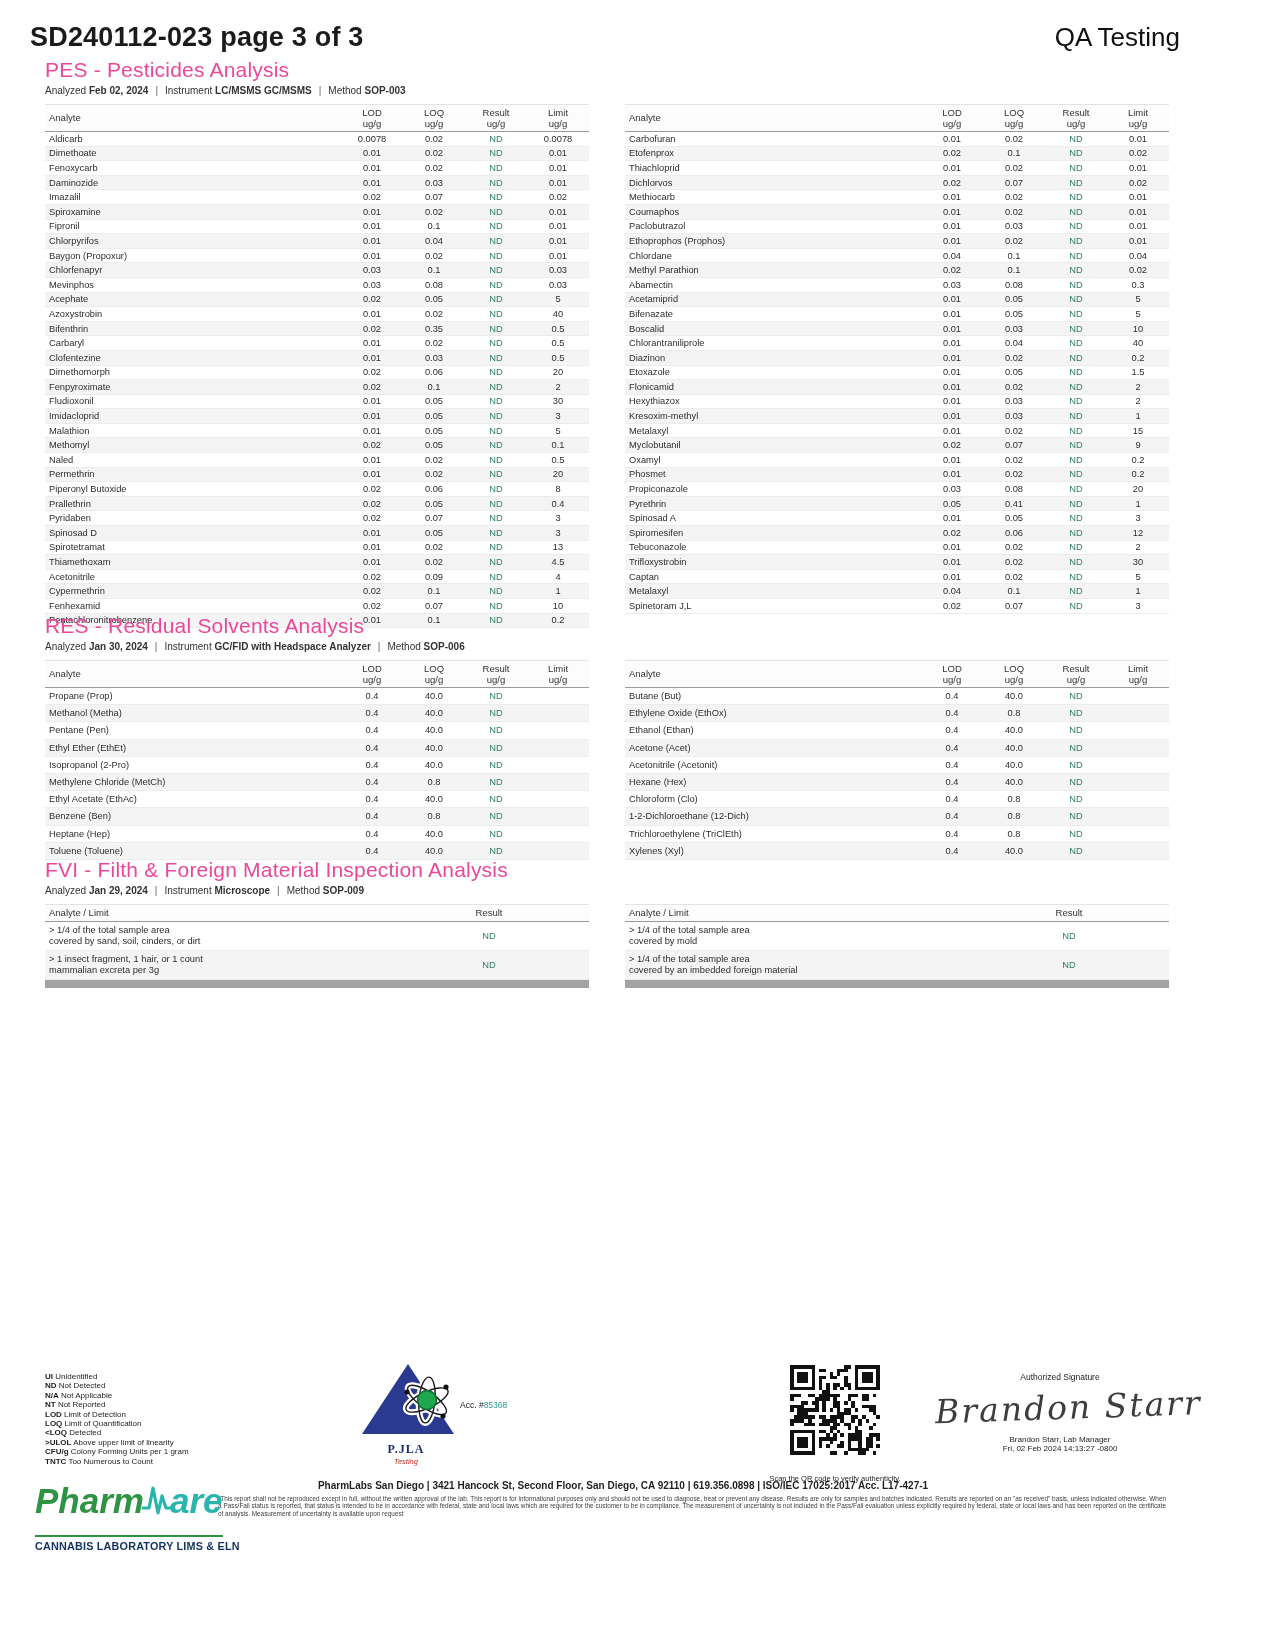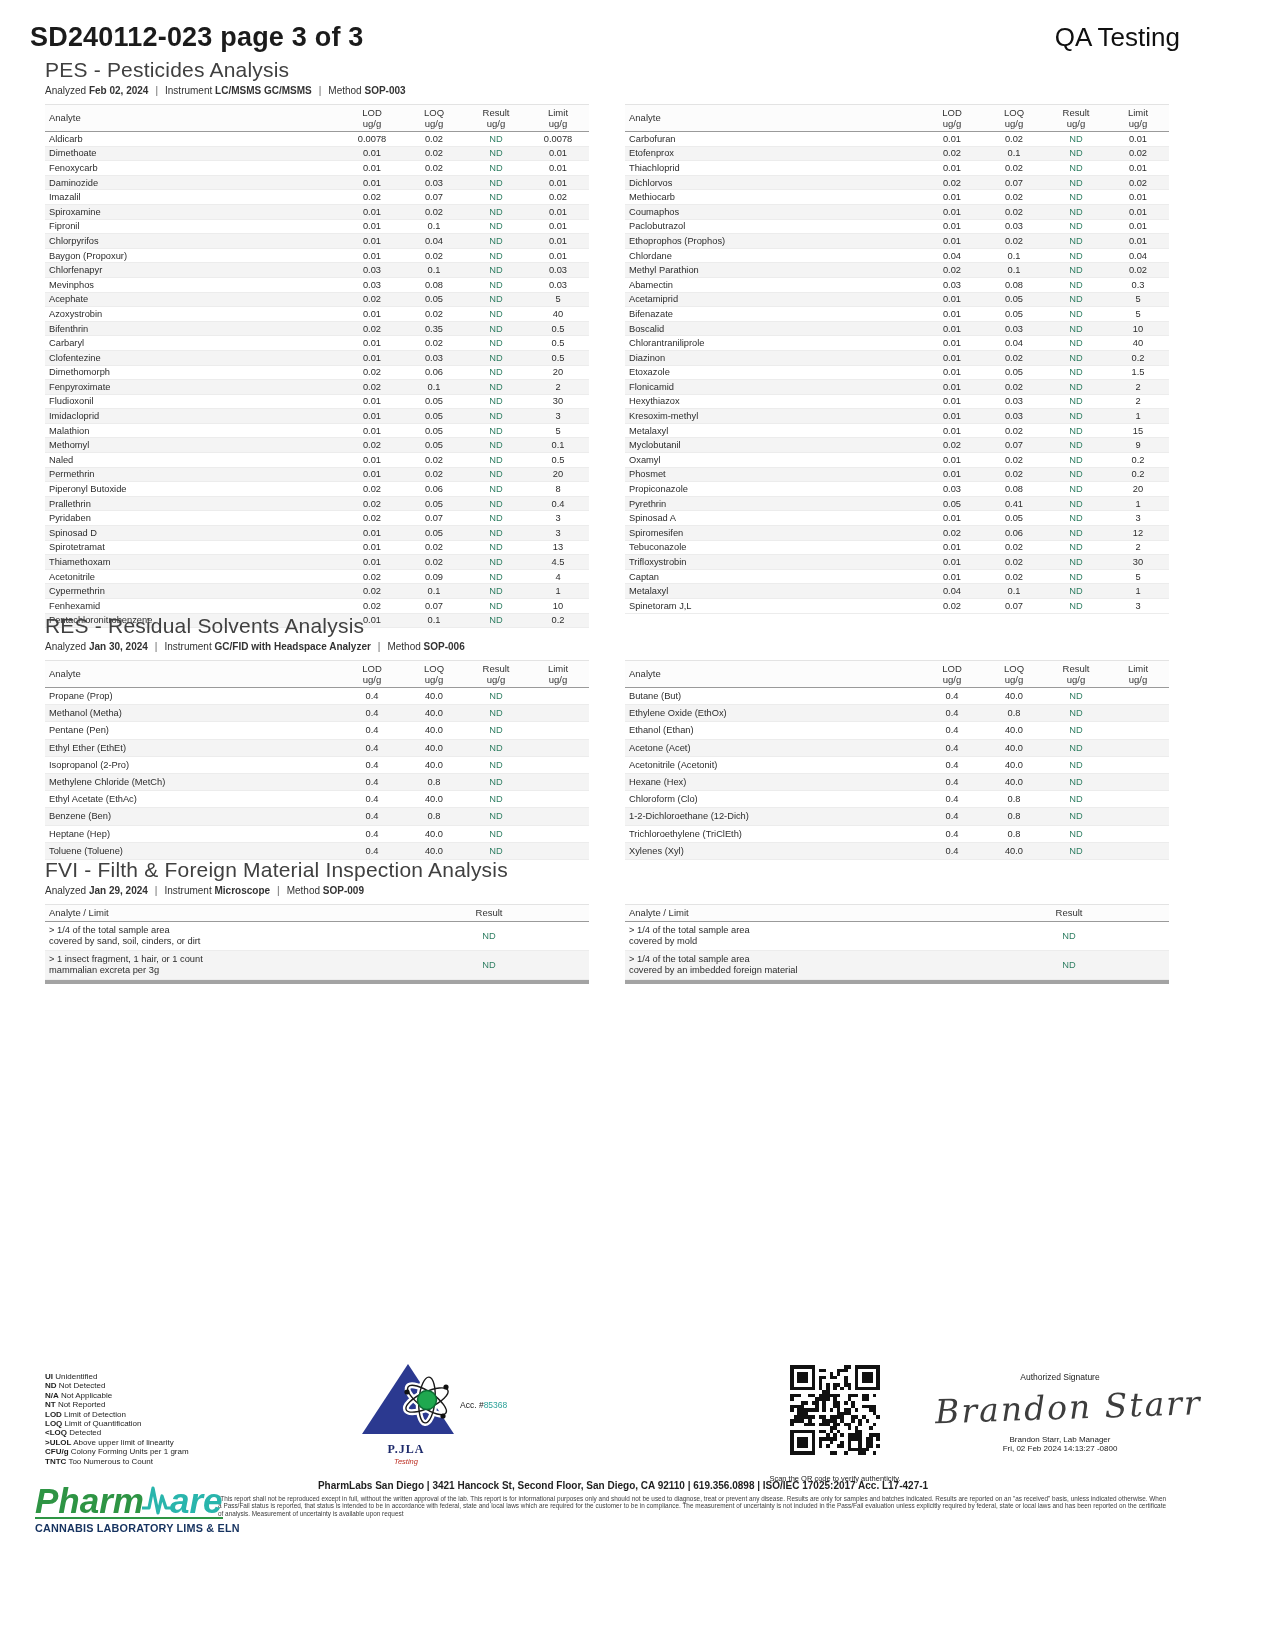--- a/index.html
+++ b/index.html
@@ -7,21 +7,21 @@
         font-family:"Liberation Sans",sans-serif;color:#222;}
 
   
   .h1row{position:absolute;top:22px;left:30px;width:1150px;display:flex;justify-content:space-between;align-items:baseline;}
   .h1{font-size:27px;font-weight:bold;color:#1b1b1b;letter-spacing:.2px;}
   .h1r{font-size:26px;font-weight:normal;color:#101010;}
 
   
   .section{position:absolute;left:45px;width:1124px;}
   #pes-section{top:58px;} #res-section{top:614px;} #fvi-section{top:858px;}
-  .sec-title{font-size:21px;color:#404040;letter-spacing:.2px;}
+  .sec-title{font-size:21px;color:#ec4899;letter-spacing:.2px;}
   .sec-meta{font-size:10px;color:#333;margin-top:3px;}
   .sec-meta .val{font-weight:bold;}
   .sec-meta .sep{margin:0 7px;color:#666;}
 
   .pair{display:flex;gap:36px;margin-top:8px;}
   .half{width:548px;}
 
   .thead{display:flex;align-items:center;border-top:1px solid #e3e3e3;border-bottom:1px solid #9a9a9a;
          padding:3px 0 2px;background:#fcfcfc;}
   .th{font-size:9.5px;color:#333;line-height:10.5px;}
@@ -35,21 +35,21 @@
   .tr:nth-child(even){background:#f4f4f4;}
   .td{font-size:9.3px;color:#2d2d2d;}
   .td-analyte{flex:1;text-align:left;padding-left:4px;}
   .td-num{width:62px;text-align:center;}
   .nd{color:#2e7e62;}
   #pes-section .tr{height:13.6px;}
   #res-section .tr{height:16.2px;}
   #fvi-section .tr{min-height:28px;}
   .td-fvi-analyte{flex:1;text-align:left;padding-left:4px;white-space:pre-line;line-height:11px;}
   .td-fvi-result{width:200px;text-align:center;}
-  .fvi-table{border-bottom:4px solid #a3a3a3;}
+  .fvi-table{border-bottom:8px solid #a3a3a3;}
 
   
   .legend{position:absolute;left:45px;top:1372px;}
   .legend div{font-size:8px;line-height:9.4px;color:#1e1e1e;}
   .legend .ab{font-weight:bold;}
 
   .pjla{position:absolute;left:358px;top:1360px;width:210px;}
   .pjla .mark{position:relative;width:100px;}
   .pjla .nm{font-family:"Liberation Serif",serif;font-weight:bold;font-size:12px;color:#1d2a6b;
             text-align:center;width:96px;letter-spacing:1px;margin-top:-2px;}
@@ -67,21 +67,21 @@
                color:#3d3d3d;transform:rotate(-2deg);letter-spacing:2px;white-space:nowrap;}
   .sig .nm{margin-top:8px;font-size:8px;color:#222;}
   .sig .dt{font-size:8px;color:#222;}
 
   .addr{position:absolute;left:218px;top:1480px;width:810px;text-align:center;
         font-size:10px;font-weight:bold;color:#1f1f1f;}
   .disc{position:absolute;left:218px;top:1495px;width:948px;font-size:6.4px;line-height:7.3px;
         color:#3c3c3c;text-align:justify;}
 
   .pharmware{position:absolute;left:35px;top:1484px;}
-  .pw-word{display:flex;align-items:flex-end;border-bottom:2.5px solid #2e9444;padding-bottom:1px;width:max-content;}
+  .pw-word{display:flex;align-items:flex-end;border-bottom:2.5px solid #2e9444;padding-bottom:19px;width:max-content;}
   .pw1{font-size:35px;font-weight:bold;font-style:italic;color:#2e9444;line-height:30px;}
   .pw2{font-size:35px;font-weight:bold;font-style:italic;color:#29b5ac;line-height:30px;}
   .pw-wave{margin:0 -2px;}
   .pw-tag{font-size:10.8px;font-weight:bold;color:#15325f;letter-spacing:.2px;margin-top:3px;}
 </style>
 </head>
 <body>
 
 <div class="page">
 

